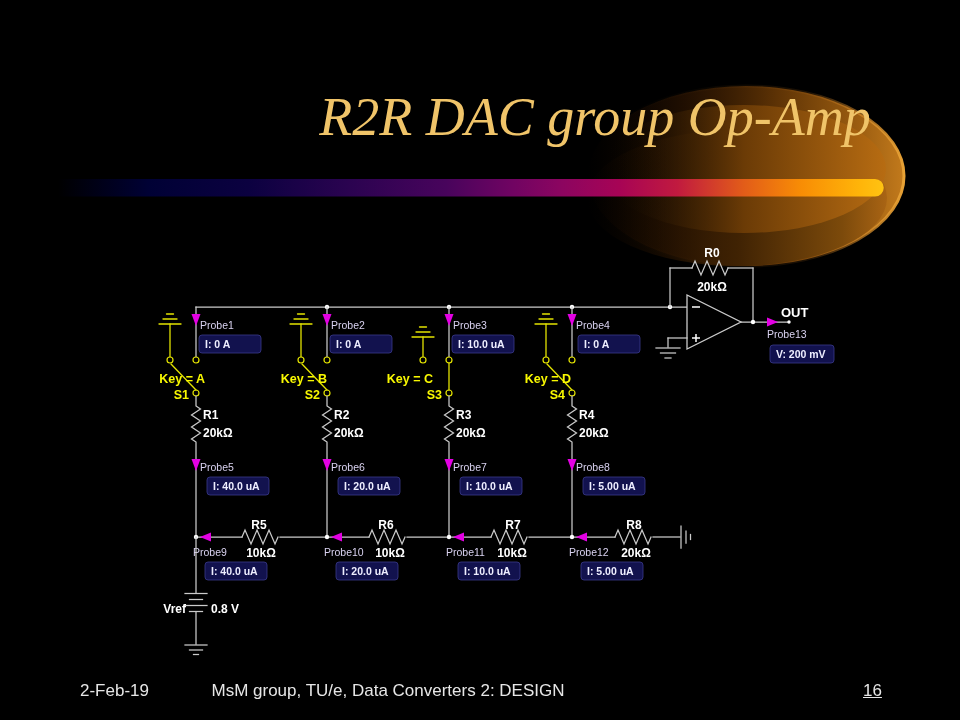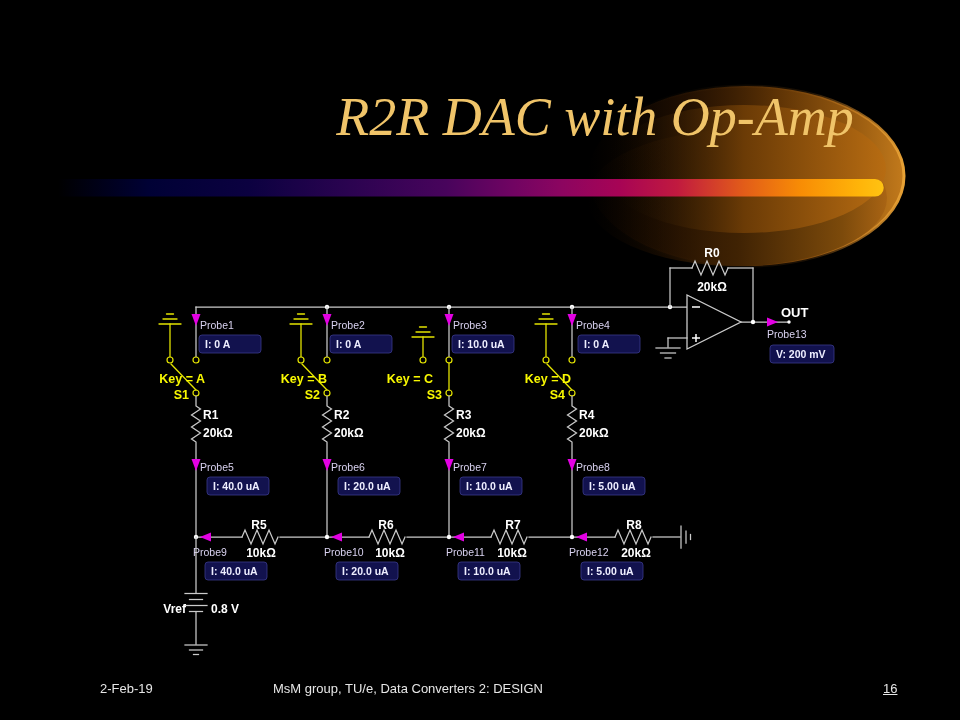--- a/index.html
+++ b/index.html
@@ -13,21 +13,21 @@
   .dot{fill:#ffffff;}
   .lblw{fill:#ffffff;font:bold 12px "Liberation Sans",sans-serif;}
   .lblk{fill:#f8f800;font:bold 12.5px "Liberation Sans",sans-serif;}
   .lblp{fill:#d9d2f0;font:10.5px "Liberation Sans",sans-serif;}
   .boxr{fill:#12124e;stroke:#3a3a8c;stroke-width:0.8;}
   .boxt{fill:#eeeeff;font:bold 10.5px "Liberation Sans",sans-serif;}
   .arrow{fill:#e300e3;}
   #slide-title{position:absolute;left:230px;top:86px;width:730px;text-align:center;
      font-family:"Liberation Serif",serif;font-style:italic;font-size:54px;
      color:#f0c469;white-space:nowrap;z-index:5;}
-  .footer{position:absolute;top:681px;font-size:13px;color:#e6e6e6;z-index:5;margin-left:20px;}
+  .footer{position:absolute;top:681px;font-size:17px;color:#e6e6e6;z-index:5;}
   #footer-date{left:80px;}
   #footer-center{left:0;width:776px;text-align:center;}
   #footer-page{left:863px;text-decoration:underline;}
 </style>
 </head>
 <body>
 
 <svg id="stage" width="960" height="720" viewBox="0 0 960 720">
   <defs>
     <linearGradient id="lg_bar" x1="0" y1="0" x2="1" y2="0">
@@ -293,16 +293,16 @@
       <g>
         <line class="wire" x1="185" y1="645" x2="207" y2="645"></line>
         <line class="wire" x1="189.5" y1="650" x2="202.5" y2="650"></line>
         <line class="wire" x1="193.5" y1="654.5" x2="198.5" y2="654.5"></line>
       </g>
     </g>
 
   </g>
 </svg>
 
-<div id="slide-title">R2R DAC with Op-Amp</div>
+<div id="slide-title">R2R DAC group Op-Amp</div>
 <div class="footer" id="footer-date">2-Feb-19</div>
 <div class="footer" id="footer-center">MsM group, TU/e, Data Converters 2: DESIGN</div>
 <div class="footer" id="footer-page">16</div>
 
 </body></html>

